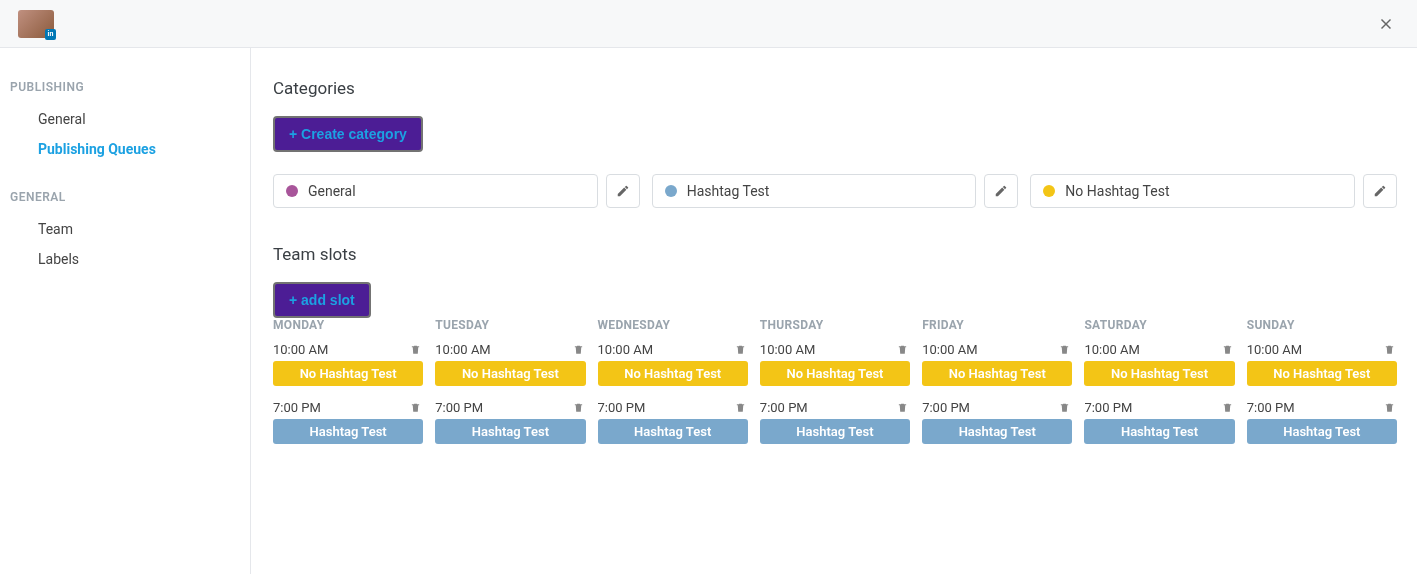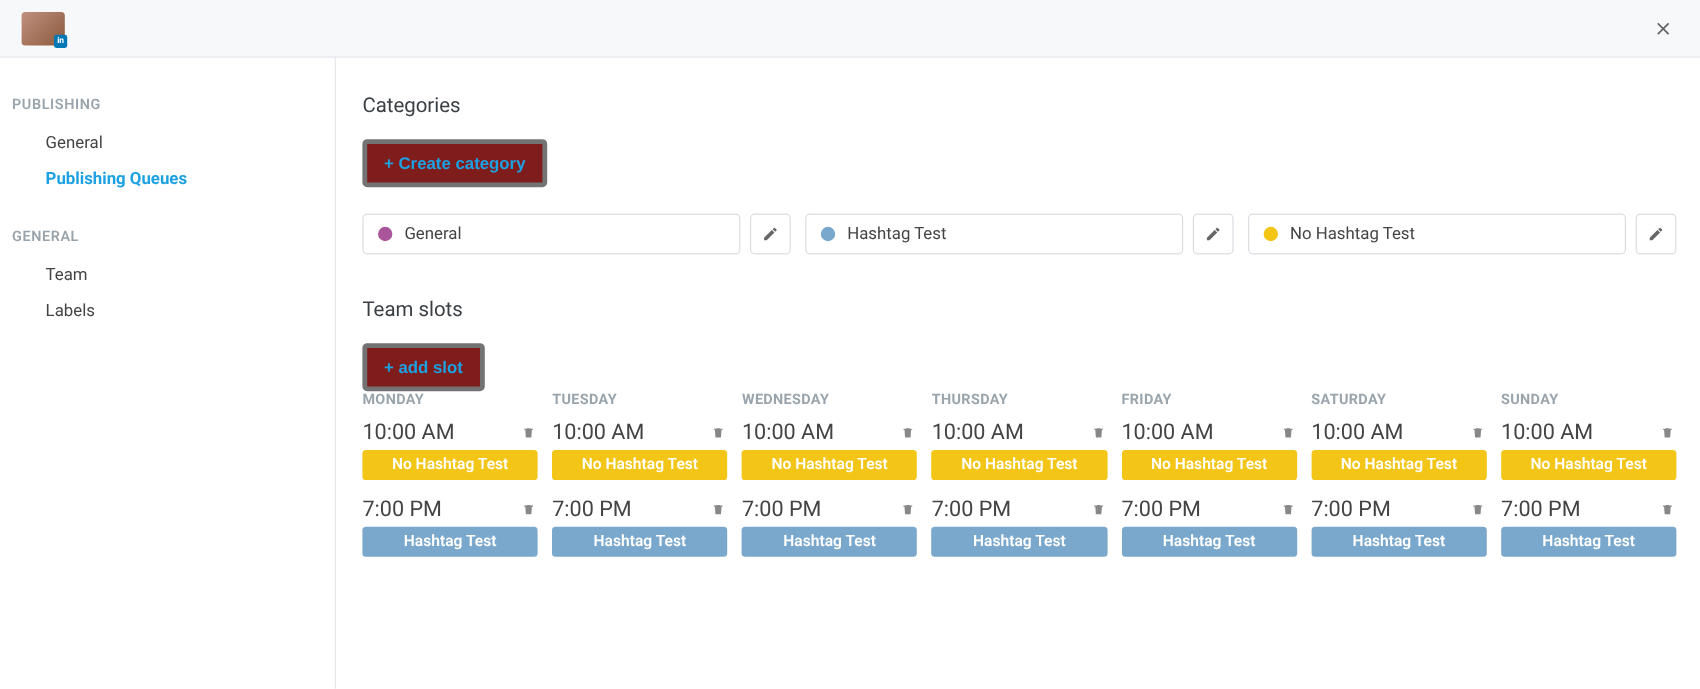--- a/index.html
+++ b/index.html
@@ -68,21 +68,21 @@
     }
     .close-btn svg {
       width: 18px;
       height: 18px;
     }
     .content {
       display: flex;
       height: calc(100% - 48px);
     }
     .sidebar {
-      width: 280px;
+      width: 251px;
       border-right: 1px solid #e5e7eb;
       padding: 28px 0;
     }
     .sidebar-section-title {
       color: #9aa4ad;
       font-size: 12px;
       font-weight: 600;
       letter-spacing: 0.5px;
       padding: 4px 10px 10px 10px;
     }
@@ -104,22 +104,22 @@
       padding: 30px 20px 20px 22px;
       overflow: auto;
     }
     .section-title {
       font-size: 17px;
       color: #3a3f44;
       font-weight: 400;
       margin-bottom: 18px;
     }
     .outline-btn {
-      background: #7f1d1d;
-      border: 4px solid #737373;
+      background: #4c1d95;
+      border: 2px solid #737373;
       color: #1ca1e2;
       font-size: 14px;
       font-weight: 600;
       padding: 8px 14px;
       border-radius: 4px;
       cursor: pointer;
     }
     .categories-row {
       display: flex;
       gap: 12px;
@@ -186,21 +186,21 @@
     .slot {
       margin-bottom: 14px;
     }
     .slot-time-row {
       display: flex;
       justify-content: space-between;
       align-items: center;
       margin-bottom: 4px;
     }
     .slot-time {
-      font-size: 18px;
+      font-size: 13px;
       color: #444;
     }
     .trash-btn {
       background: none;
       border: none;
       cursor: pointer;
       color: #888;
       padding: 2px;
       display: flex;
     }

